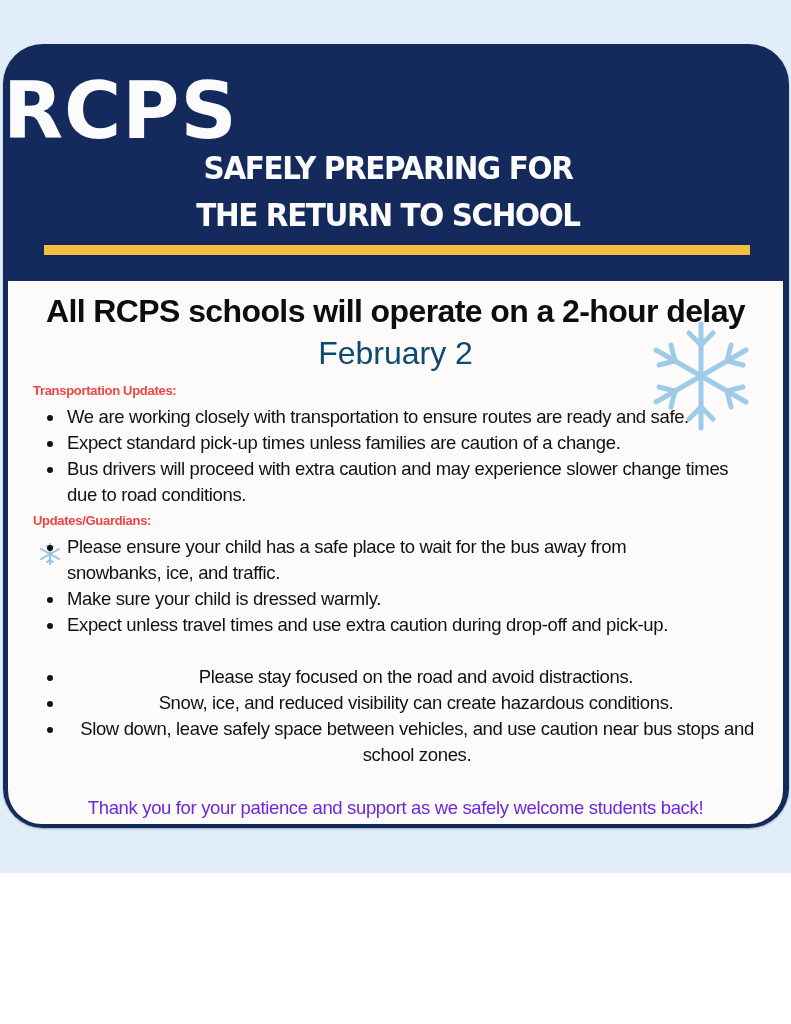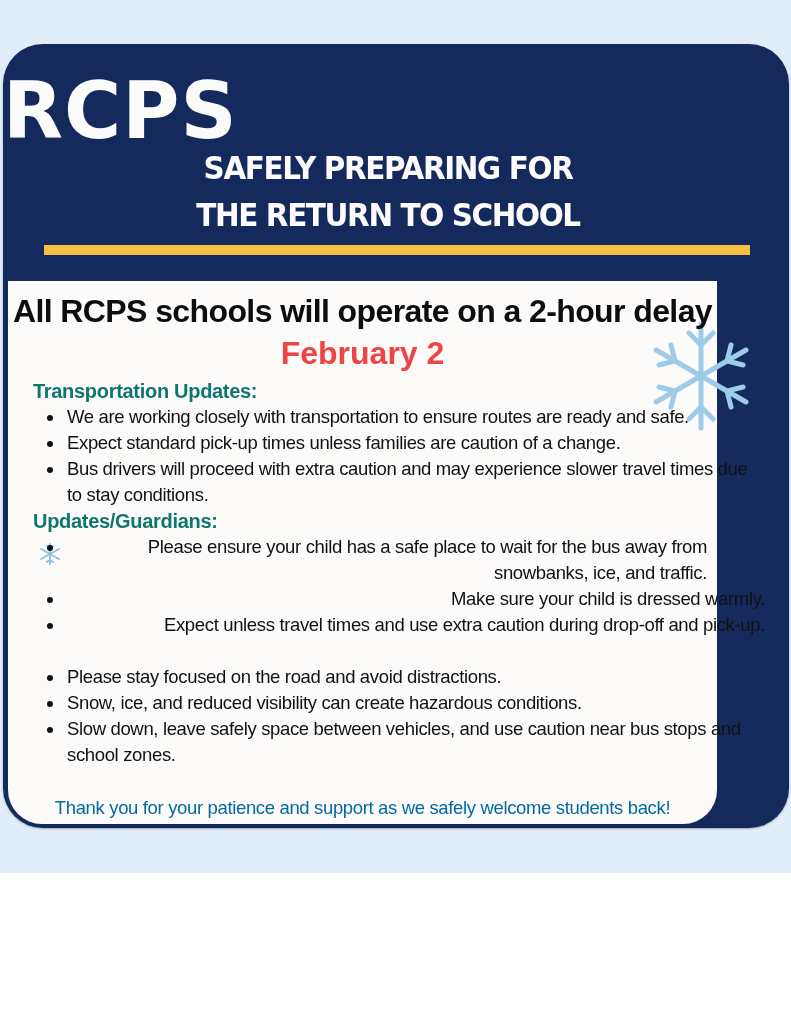--- a/index.html
+++ b/index.html
@@ -29,44 +29,44 @@
     font-family: "DejaVu Sans", sans-serif; letter-spacing: -1.5px;
     transform: scaleX(0.92); transform-origin: center;
   }
   .sub1 { top: 106px; }
   .sub2 { top: 153px; }
   .gold-bar {
     position: absolute; left: 41px; top: 201px; width: 706px; height: 10px;
     background: #f5bf42;
   }
   .content {
-    position: absolute; left: 5px; top: 237px; width: 709px; height: 543px;
+    position: absolute; left: 5px; top: 237px; width: 775px; height: 543px;
     background: #fcfbfa; border-bottom-left-radius: 34px; border-bottom-right-radius: 34px;
   }
   .headline {
     position: absolute; left: 0; top: 10px; width: 100%; text-align: center;
     font-weight: bold; color: #0d0d0d; font-size: 32px; line-height: 40px;
     letter-spacing: -0.6px;
   }
   .date {
     position: absolute; left: 0; top: 52px; width: 100%; text-align: center;
-    font-weight: bold; color: #ef4444; font-size: 32px; line-height: 40px;
+    font-weight: normal; color: #0c4a6e; font-size: 32px; line-height: 40px;
   }
   .section-title {
-    position: absolute; left: 25px; font-weight: bold; color: #0f766e;
-    font-size: 20px; line-height: 24px; letter-spacing: -0.3px;
+    position: absolute; left: 25px; font-weight: bold; color: #ef4444;
+    font-size: 13px; line-height: 24px; letter-spacing: -0.3px;
   }
   ul.items {
     position: absolute; left: 36px; margin: 0; padding: 0 0 0 21px; width: 700px;
     color: #111; font-size: 18.5px; line-height: 26px; letter-spacing: -0.35px;
   }
   ul.items li { margin: 0; padding-left: 2px; }
   .thanks {
     position: absolute; left: 0; top: 514px; width: 100%; text-align: center;
-    color: #0369a1; font-size: 18.5px; line-height: 26px; letter-spacing: -0.35px;
+    color: #6d28d9; font-size: 18.5px; line-height: 26px; letter-spacing: -0.35px;
   }
   .snow-big { position: absolute; left: 639px; top: 40px; width: 108px; height: 110px; }
   .snow-small { position: absolute; left: 31px; top: 262px; width: 22px; height: 22px; }
 </style>
 </head>
 <body>
 
 <div class="bg"></div>
 
 <div class="card">
@@ -90,41 +90,41 @@
       </g>
     </svg>
 
     <div class="headline">All RCPS schools will operate on a 2-hour delay</div>
     <div class="date">February 2</div>
 
     <div class="section-title" style="top:98px;">Transportation Updates:</div>
     <ul class="items" style="top:123px;">
       <li>We are working closely with transportation to ensure routes are ready and safe.</li>
       <li>Expect standard pick-up times unless families are caution of a change.</li>
-      <li style="width:690px;">Bus drivers will proceed with extra caution and may experience slower travel times due to stay conditions.</li>
+      <li style="width:690px;">Bus drivers will proceed with extra caution and may experience slower change times due to road conditions.</li>
     </ul>
 
     <svg class="snow-small" viewBox="0 0 22 22">
       <g stroke="#8ec3e6" stroke-width="2" stroke-linecap="round" fill="none">
         <line x1="11" y1="1" x2="11" y2="21"></line>
         <line x1="2" y1="6" x2="20" y2="16"></line>
         <line x1="2" y1="16" x2="20" y2="6"></line>
         <polyline points="8,3 11,5 14,3"></polyline>
         <polyline points="8,19 11,17 14,19"></polyline>
       </g>
     </svg>
 
     <div class="section-title" style="top:228px;">Updates/Guardians:</div>
-    <ul class="items" style="top:253px;text-align:right;">
+    <ul class="items" style="top:253px;">
       <li style="width:640px;">Please ensure your child has a safe place to wait for the bus away from snowbanks, ice, and traffic.</li>
       <li>Make sure your child is dressed warmly.</li>
       <li>Expect unless travel times and use extra caution during drop-off and pick-up.</li>
     </ul>
 
-    <ul class="items" style="top:383px;">
+    <ul class="items" style="top:383px;text-align:center;">
       <li>Please stay focused on the road and avoid distractions.</li>
       <li>Snow, ice, and reduced visibility can create hazardous conditions.</li>
       <li style="width:700px;">Slow down, leave safely space between vehicles, and use caution near bus stops and school zones.</li>
     </ul>
 
     <div class="thanks">Thank you for your patience and support as we safely welcome students back!</div>
   </div>
 </div>
 
 </body></html>

